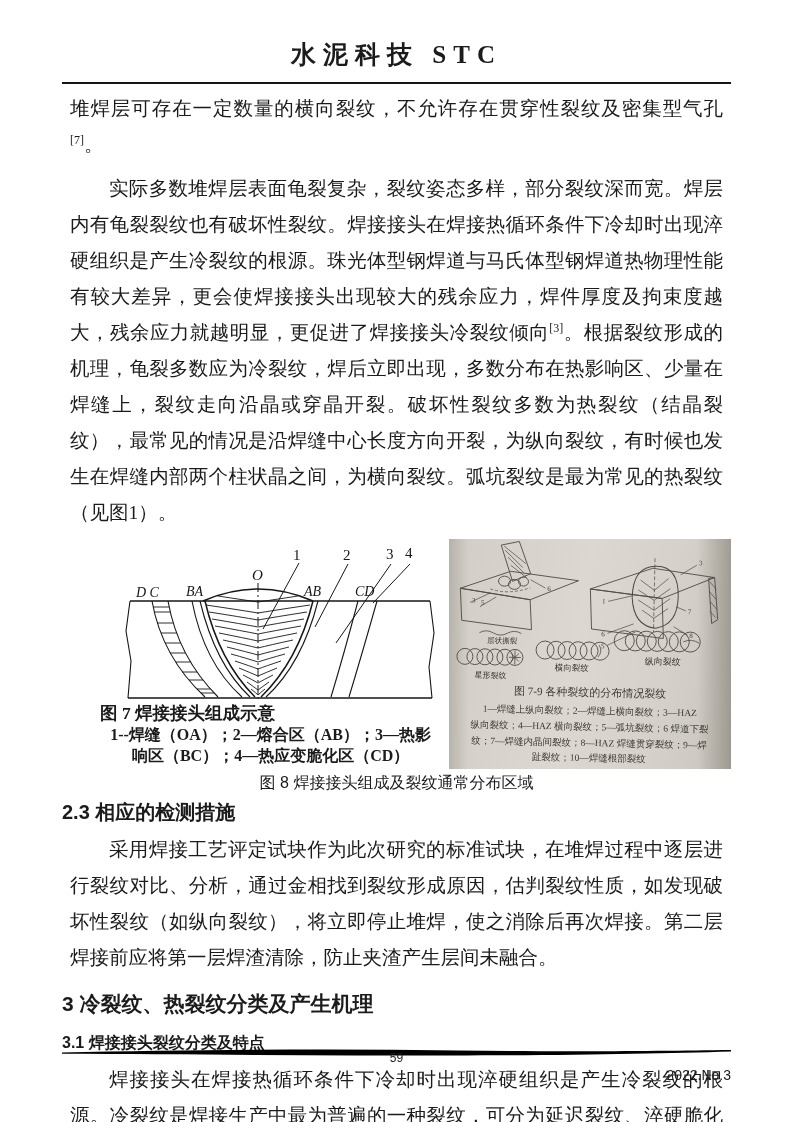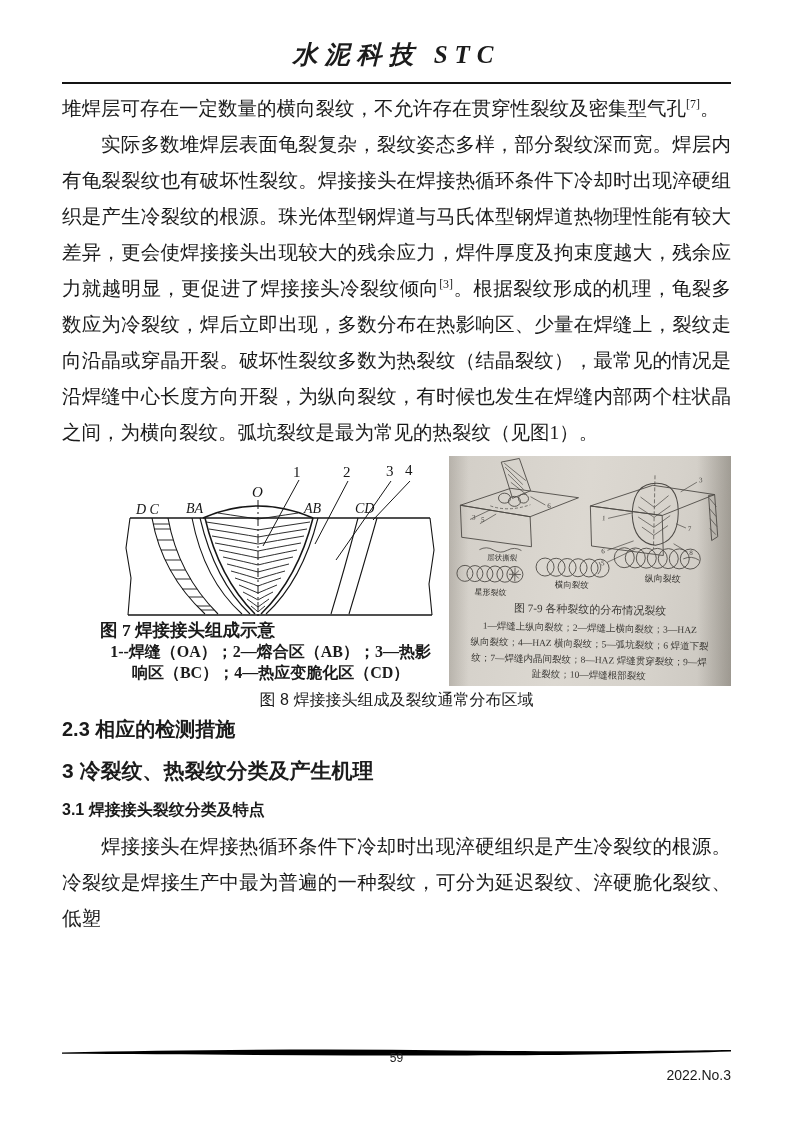--- a/index.html
+++ b/index.html
@@ -11,29 +11,28 @@
     font-family:"Liberation Serif","DejaVu Serif",serif;
     color:#1b1b1b;
     overflow:hidden;
   }
   .content{margin:0 62px;width:669px;}
   .journal-title{
     padding-top:38px;
     text-align:center;
     font-size:25px;
     letter-spacing:7px;
-    font-style:italic;
     font-weight:600;
   }
   .header-rule{border-bottom:2.2px solid #141414;margin-top:11px;}
   .para{
     font-size:19.5px;
     line-height:36px;
     text-align:justify;
-    margin:0;
+    margin:8px;
   }
   .para.first{margin-top:7px;}
   .indent{text-indent:2em;}
   sup{font-size:12px;line-height:0;}
   
   .figure-row{
     display:flex;
     margin-top:5px;
     margin-left:38px;
     align-items:flex-start;
@@ -230,20 +229,21 @@
             </g>
           </g>
         </svg>
       </div>
     </div>
 
     <div class="fig1-caption">图 8 焊接接头组成及裂纹通常分布区域</div>
 
     <h2 class="h-sans h23">2.3 相应的检测措施</h2>
 
+    <p class="para indent after-h">采用焊接工艺评定试块作为此次研究的标准试块，在堆焊过程中逐层进行裂纹对比、分析，通过金相找到裂纹形成原因，估判裂纹性质，如发现破坏性裂纹（如纵向裂纹），将立即停止堆焊，使之消除后再次焊接。第二层焊接前应将第一层焊渣清除，防止夹渣产生层间未融合。</p>
 
     <h2 class="h-sans h3">3  冷裂纹、热裂纹分类及产生机理</h2>
 
     <h2 class="h-sans h31">3.1 焊接接头裂纹分类及特点</h2>
 
     <p class="para indent after-h">焊接接头在焊接热循环条件下冷却时出现淬硬组织是产生冷裂纹的根源。冷裂纹是焊接生产中最为普遍的一种裂纹，可分为延迟裂纹、淬硬脆化裂纹、低塑</p>
   </div>
 
   <div class="footer">
     <svg width="669" height="9" viewBox="0 0 669 9">

